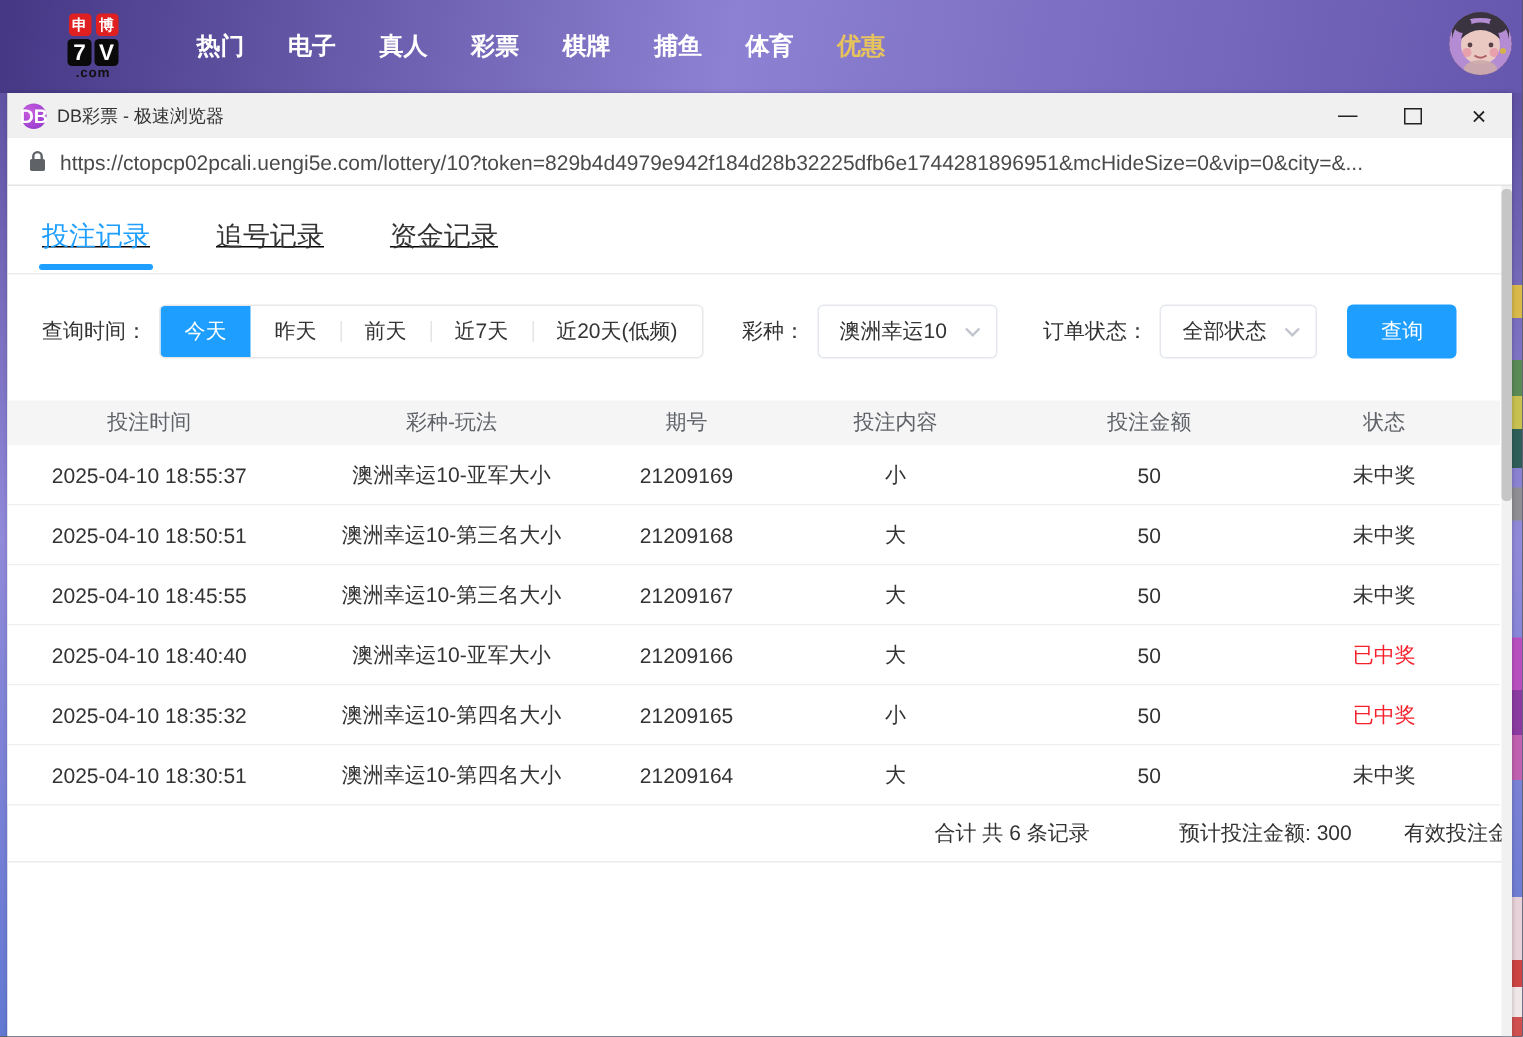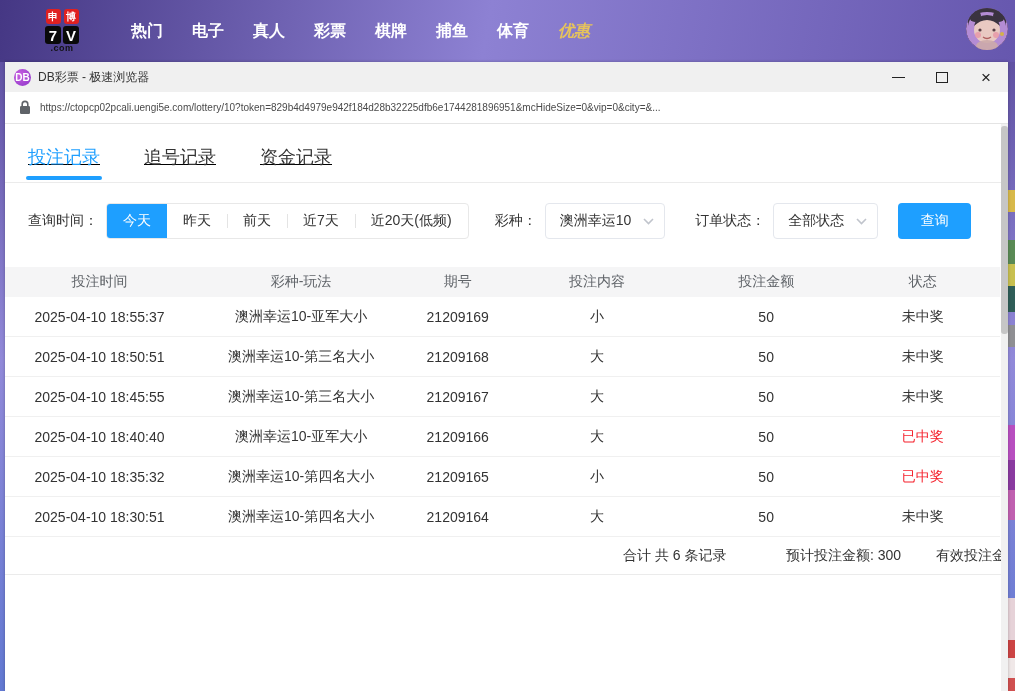--- a/index.html
+++ b/index.html
@@ -14,45 +14,45 @@
   .logo{margin-left:33px;width:58px;display:flex;flex-direction:column;align-items:center;cursor:pointer;}
   .logo-row{display:flex;gap:3px;}
   .logo-tile{width:15px;height:15px;background:#e02020;border-radius:3px;color:#fff;
     font-size:10px;font-weight:bold;display:flex;align-items:center;justify-content:center;}
   .logo-7v{margin-top:2px;display:flex;gap:2px;}
   .logo-7v span{background:#0a0a0a;color:#fff;font-weight:bold;font-size:15px;width:16px;height:18px;
     border-radius:3px;display:flex;align-items:center;justify-content:center;}
   .logo-com{color:#111;font-weight:bold;font-size:9px;line-height:9px;letter-spacing:.5px;}
   .nav-items{display:flex;margin-left:40px;gap:29px;}
   .nav-item{color:#fff;font-size:16px;font-weight:bold;cursor:pointer;white-space:nowrap;}
-  .nav-item.hl{color:#e6c35c;font-style:italic;}
+  .nav-item.hl{color:#e6c35c;}
   .avatar{position:absolute;right:7px;top:8px;width:42px;height:42px;border-radius:50%;
     overflow:hidden;cursor:pointer;background:#b98fd0;}
 
   
   .frag{position:absolute;width:7px;left:1008px;}
 
   
   .bwindow{position:absolute;left:5px;top:62px;width:1003px;height:629px;background:#fff;
     display:flex;flex-direction:column;box-shadow:0 0 3px rgba(0,0,0,.25);}
   .titlebar{height:30px;background:#f0f0f0;display:flex;align-items:center;flex:0 0 30px;}
   .win-icon{margin-left:9px;width:17px;height:17px;border-radius:50%;
-    background:radial-gradient(circle at 35% 35%,#c95fe0,#8a34c8);color:#fff;font-size:10px;font-weight:bold;
+    background:radial-gradient(circle at 35% 35%,#c95fe0,#8a34c8);color:#fff;font-size:13px;font-weight:bold;
     display:flex;align-items:center;justify-content:center;}
   .win-title{margin-left:7px;font-size:12px;color:#333;}
   .win-controls{margin-left:auto;display:flex;align-items:center;height:100%;}
   .wc{width:44px;height:100%;display:flex;align-items:center;justify-content:center;cursor:pointer;color:#222;}
   .wc-min i{display:block;width:13px;border-top:1.6px solid #222;}
   .wc-max i{display:block;width:12px;height:11px;border:1.6px solid #222;}
   .wc-close{font-size:17px;line-height:1;}
 
   .urlbar{height:32px;background:#fff;border-bottom:1px solid #e4e4e4;display:flex;align-items:center;
     flex:0 0 32px;padding:0 12px;}
   .lock{flex:0 0 auto;margin-right:9px;margin-left:2px;}
-  .url-text{font-size:10px;color:#4a4a4a;white-space:nowrap;overflow:hidden;}
+  .url-text{font-size:14px;color:#4a4a4a;white-space:nowrap;overflow:hidden;}
 
   .content{flex:1;position:relative;background:#fff;overflow:hidden;}
 
   
   .tabs{display:flex;gap:44px;padding:21px 0 0 23px;border-bottom:1px solid #ebebeb;height:59px;text-decoration:underline;}
   .tab{font-size:18px;color:#333;cursor:pointer;position:relative;padding-bottom:18px;}
   .tab.active{color:#1e9fff;}
   .tab.active::after{content:"";position:absolute;left:-2px;right:-2px;bottom:2px;height:4px;
     border-radius:3px;background:#1e9fff;}
 

